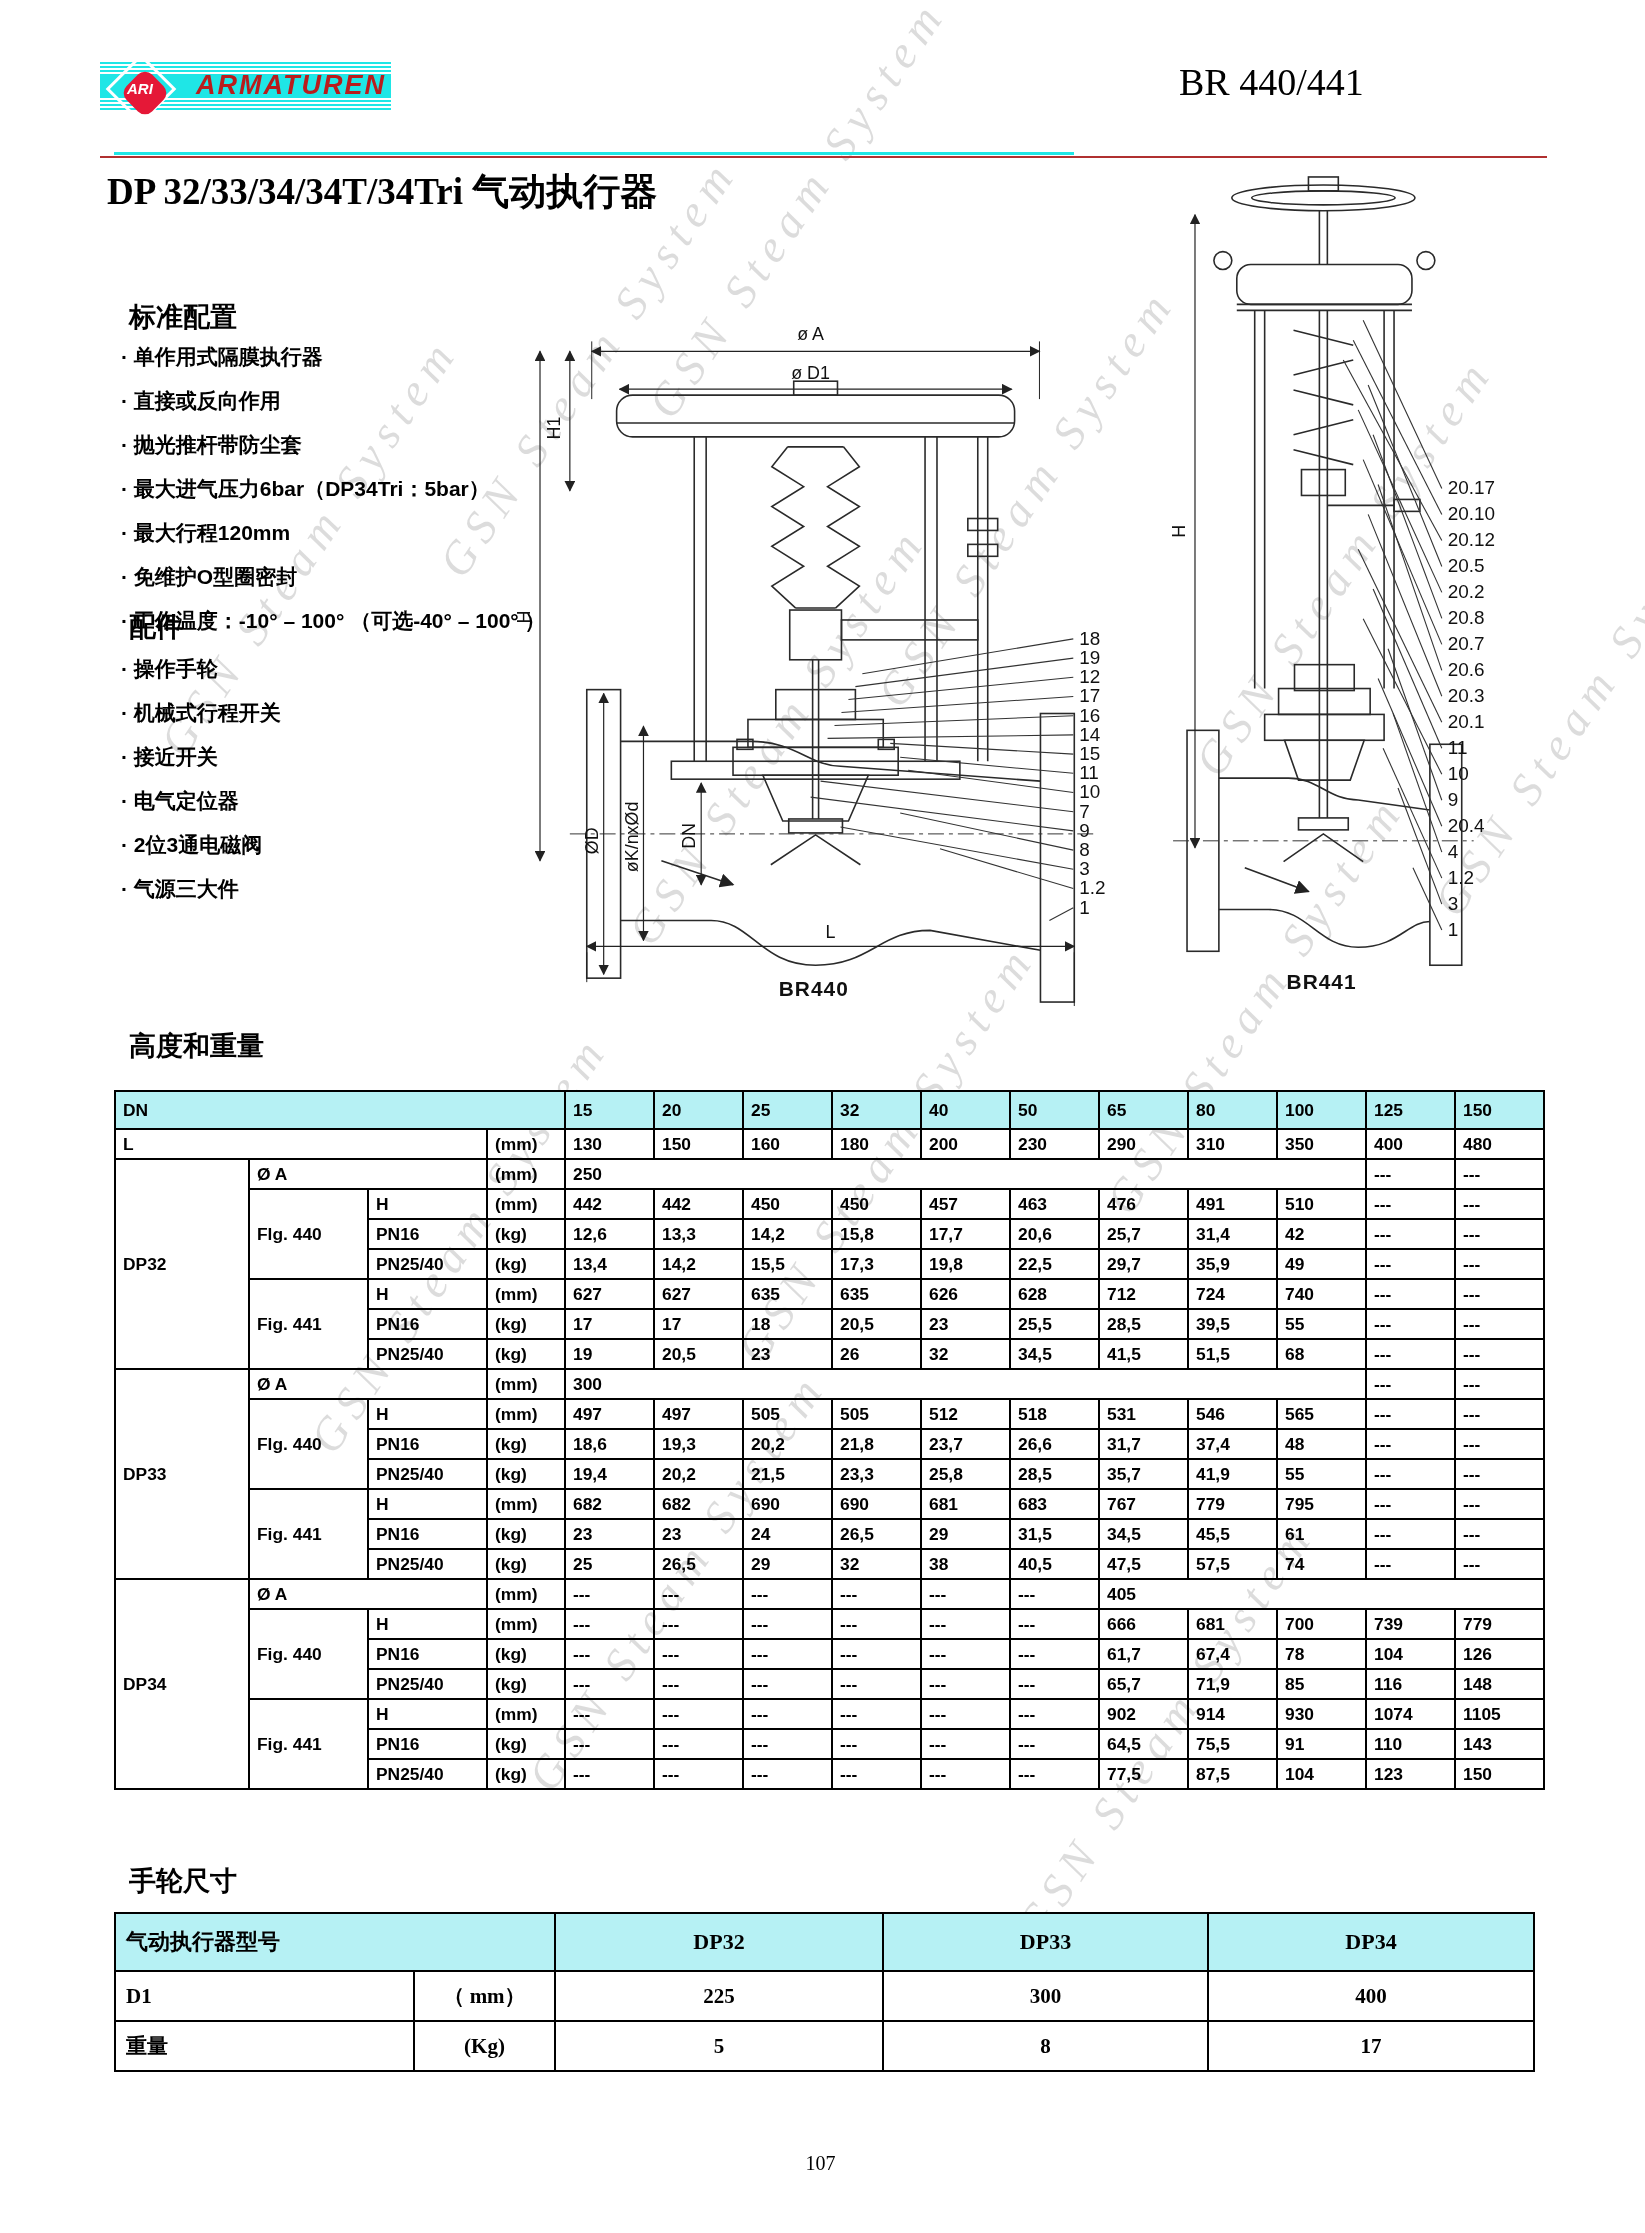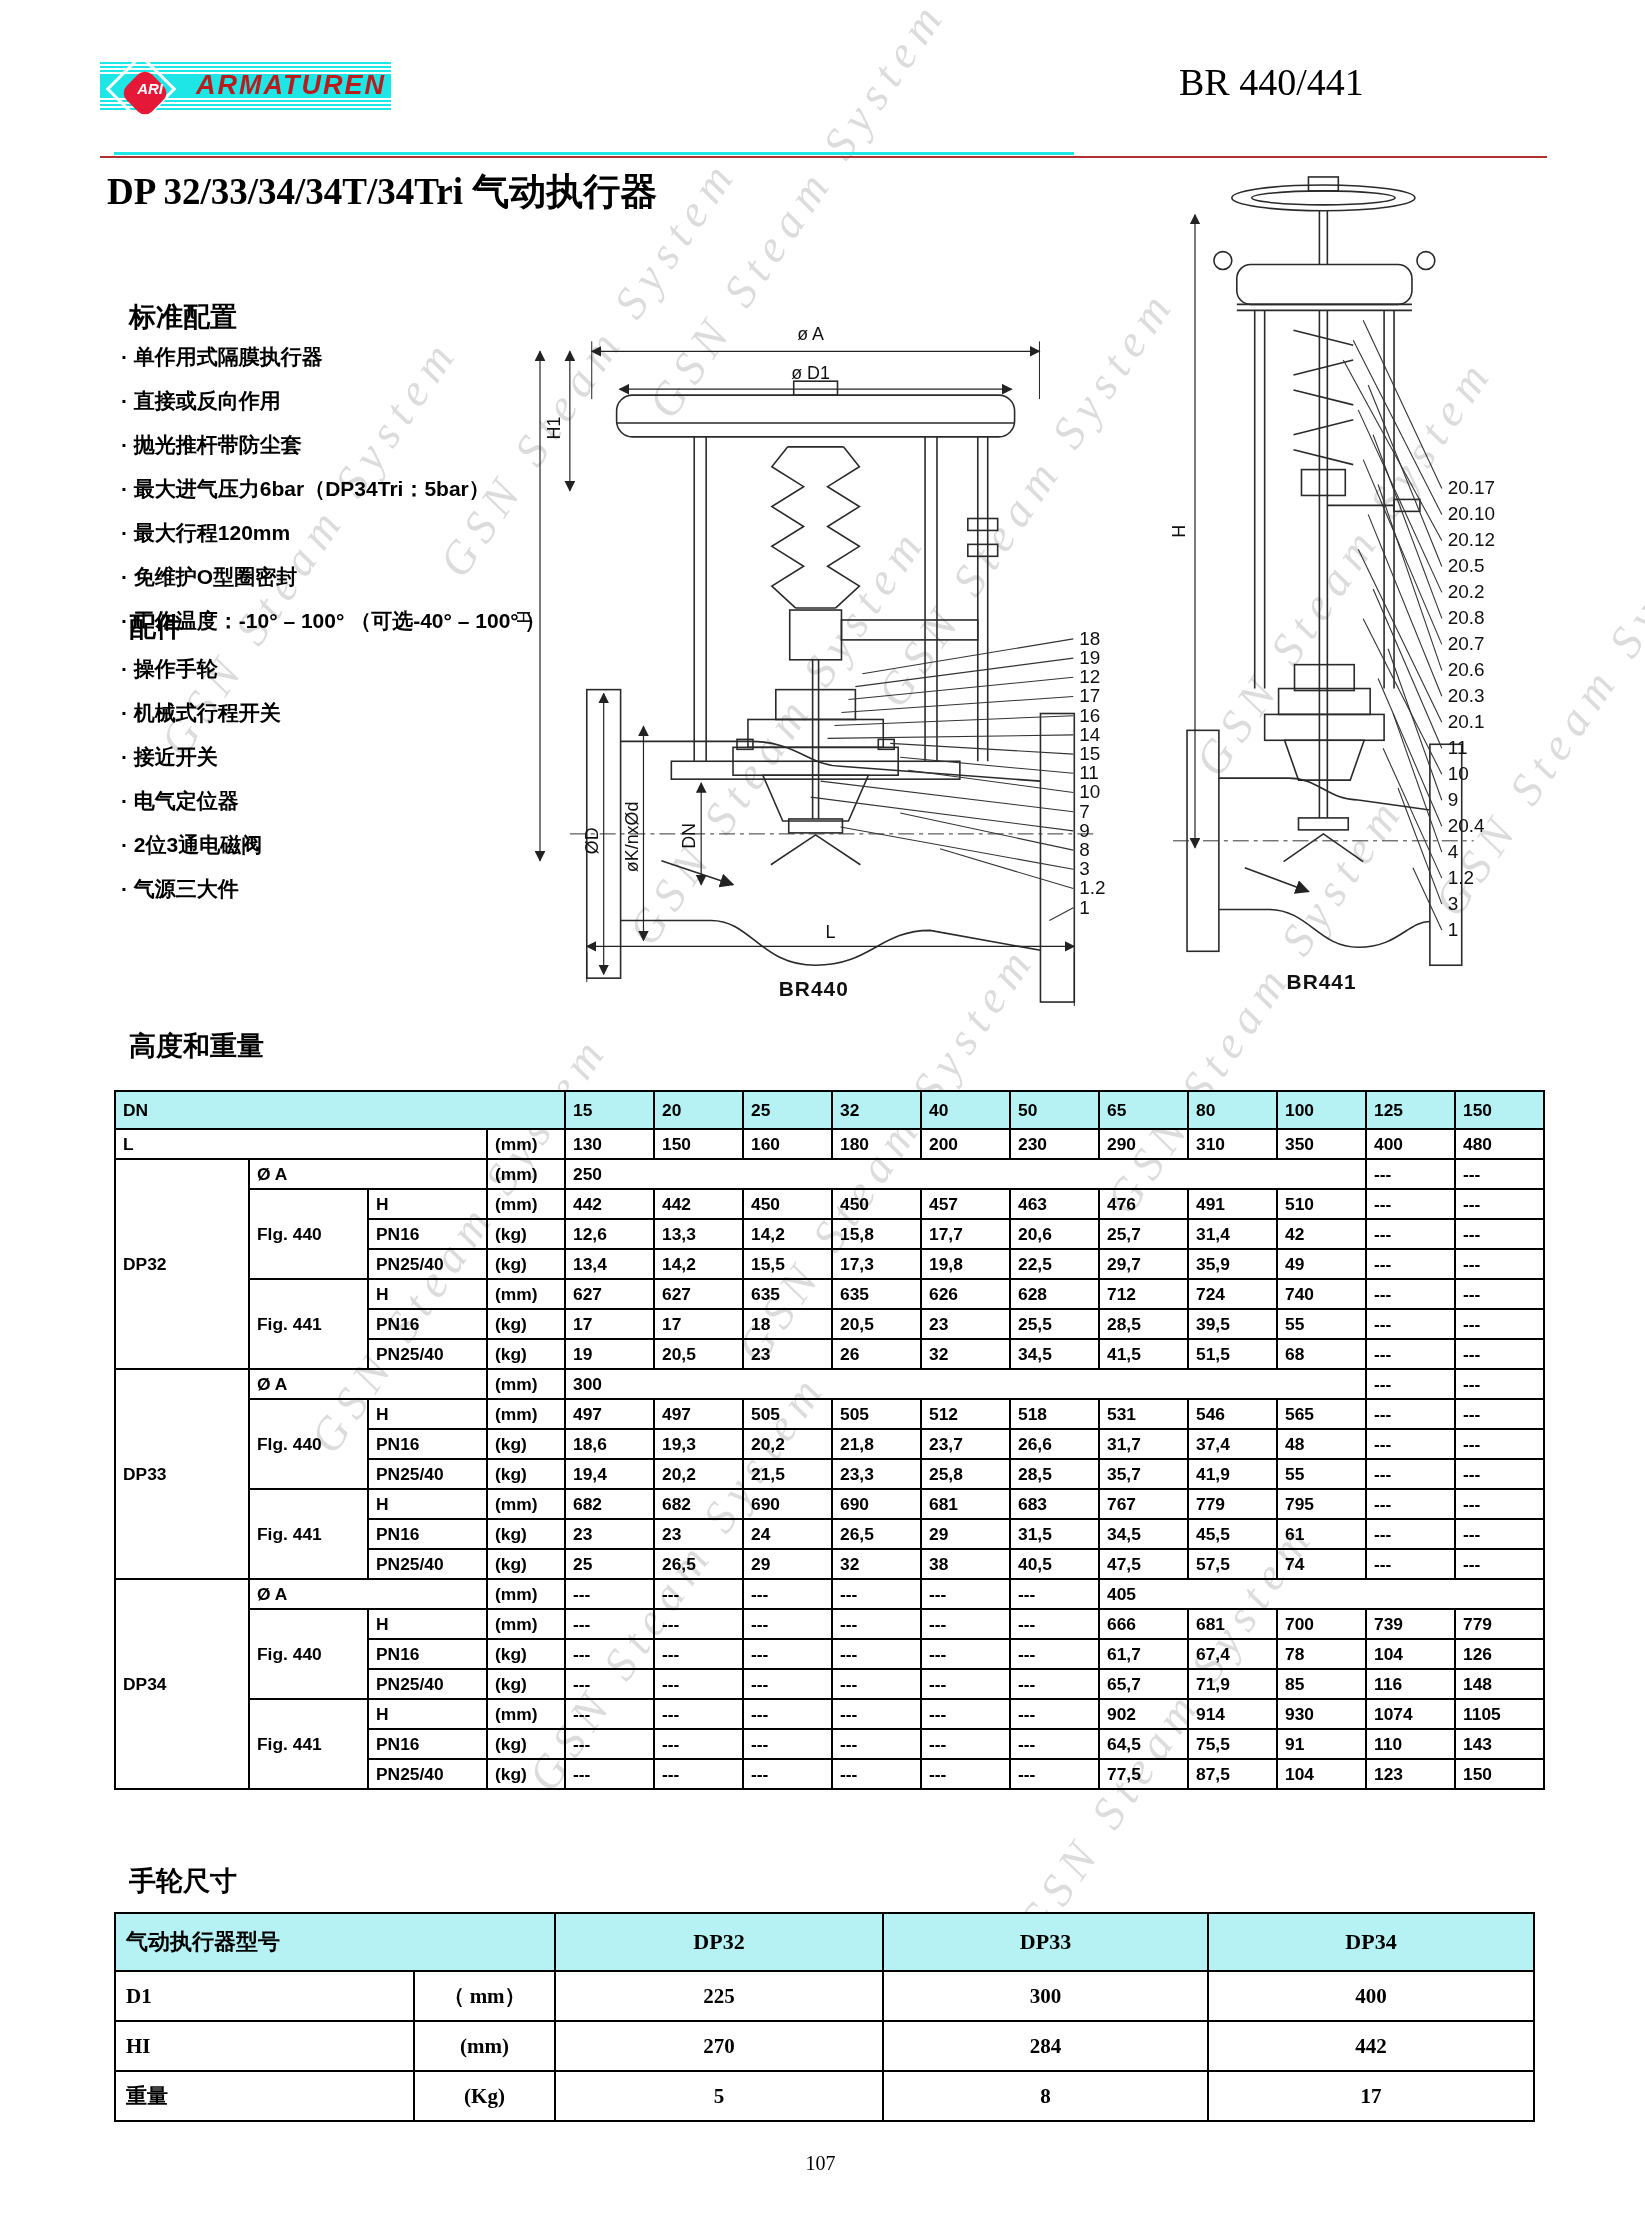--- a/index.html
+++ b/index.html
@@ -14,21 +14,21 @@
 
   
   #logo{left:100px;top:62px;width:291px;height:48px;background:#1fe6e6;}
   #logo .stripe{position:absolute;left:0;width:100%;height:2px;background:#fff;}
   #logo .brand{position:absolute;left:96px;top:8px;color:#b91c1c;font-weight:bold;font-style:italic;
                font-size:27px;letter-spacing:2px;}
   .diamond-outer{position:absolute;left:16px;top:2px;width:44px;height:44px;
                  border:3px solid #fff;transform:rotate(45deg);background:transparent;}
   .ari-red{position:absolute;left:27px;top:13px;width:36px;height:36px;background:#e51837;
            border-radius:10px;transform:rotate(45deg);}
-  .ari-text{position:absolute;left:27px;top:18px;width:36px;text-align:right;color:#fff;
+  .ari-text{position:absolute;left:27px;top:18px;width:36px;text-align:left;color:#fff;
             font-weight:bold;font-style:italic;font-size:15px;}
   #doc-code{left:1179px;top:60px;width:398px;font-family:"Liberation Serif",serif;
             font-weight:normal;font-size:38px;}
   #rule-red{left:100px;top:156px;width:1447px;height:2px;background:#b03030;}
   #rule-cyan{left:114px;top:152px;width:960px;height:3px;background:#1fe6e6;}
 
   #page-title{left:107px;top:167px;font-family:"Liberation Serif",serif;font-weight:bold;font-size:37px;}
 
   .sect{position:absolute;font-weight:bold;font-size:27px;margin-left:18px;}
   ul.blist{list-style:none;margin:0;padding:0;position:absolute;width:468px;}
@@ -674,27 +674,20 @@
         <td class="cy ctr">DP34</td>
       </tr>
       <tr>
         <td>D1</td>
         <td class="ctr">（ mm）</td>
         <td class="ctr">225</td>
         <td class="ctr">300</td>
         <td class="ctr">400</td>
       </tr>
       <tr>
-        <td>HI</td>
-        <td class="ctr">(mm)</td>
-        <td class="ctr">270</td>
-        <td class="ctr">284</td>
-        <td class="ctr">442</td>
-      </tr>
-      <tr>
         <td>重量</td>
         <td class="ctr">(Kg)</td>
         <td class="ctr">5</td>
         <td class="ctr">8</td>
         <td class="ctr">17</td>
       </tr>
     </tbody>
 </table>
 
 <div id="page-no" class="abs">107</div>

